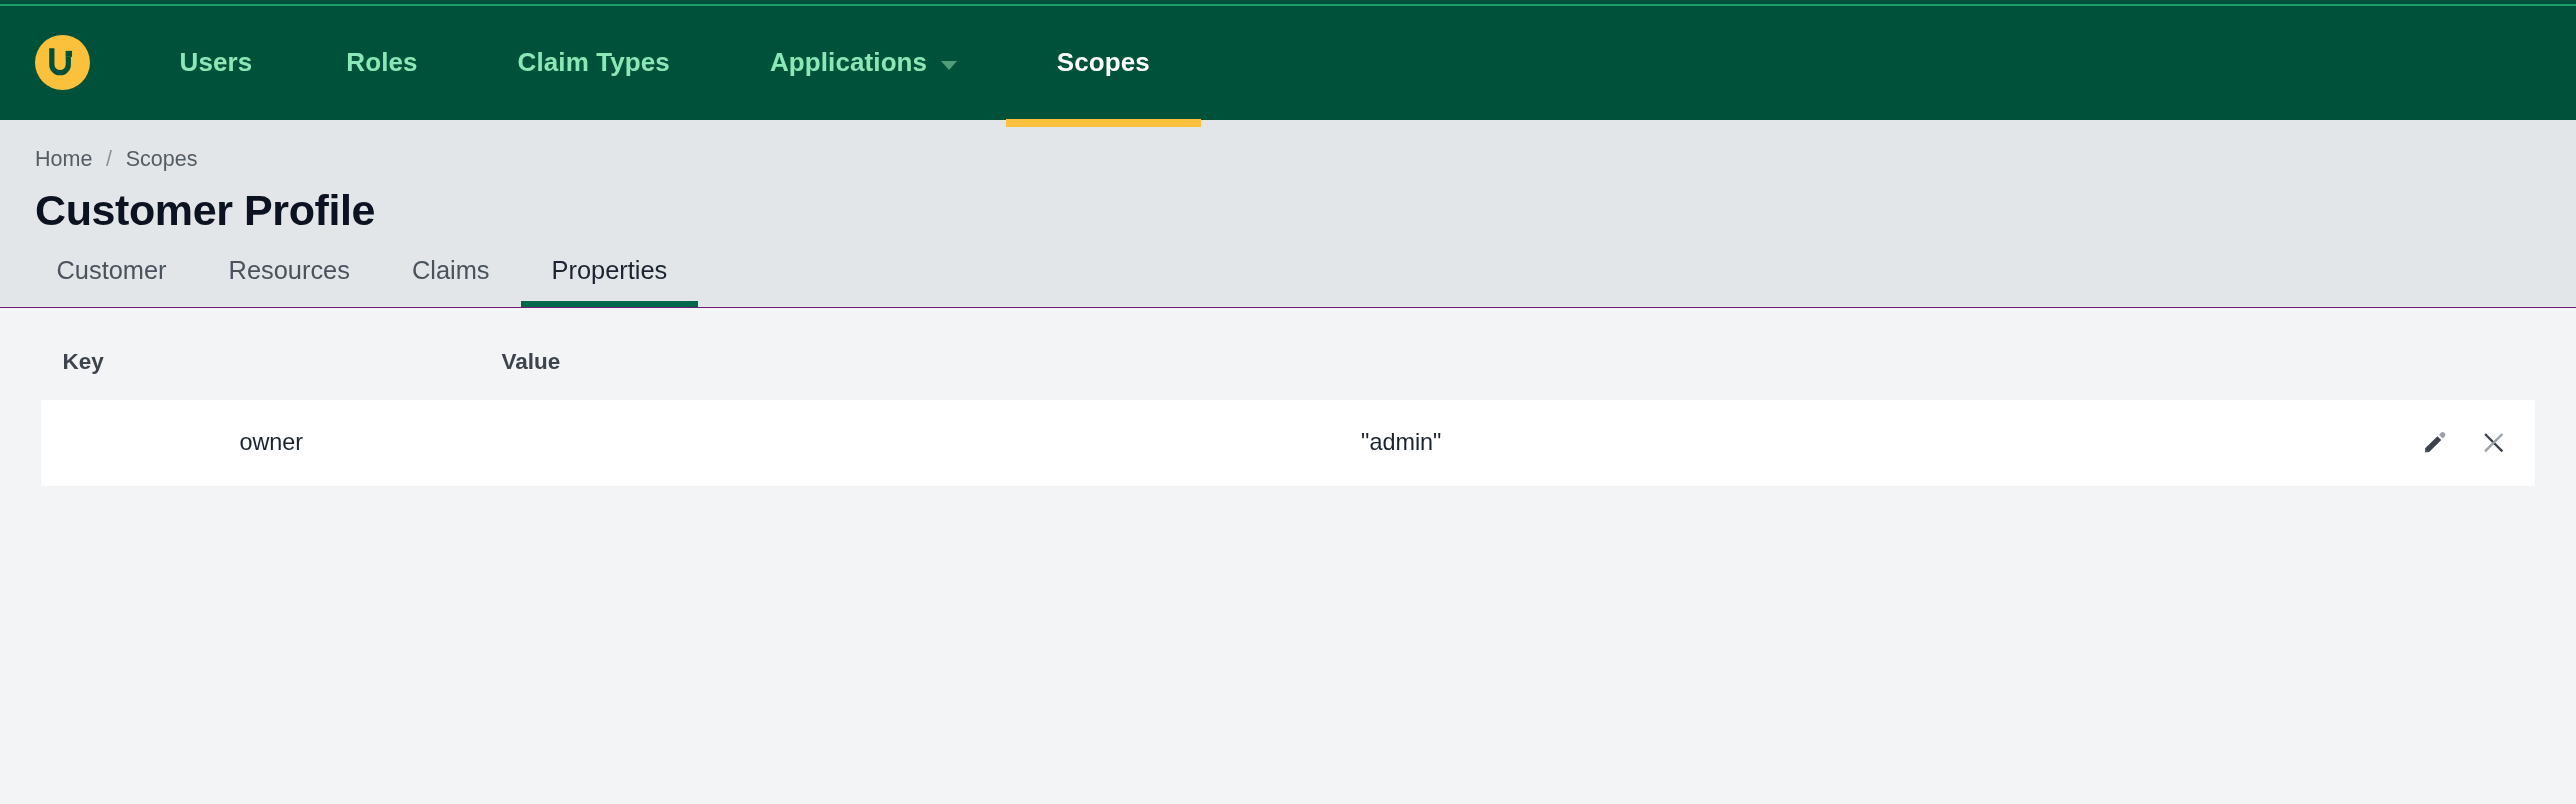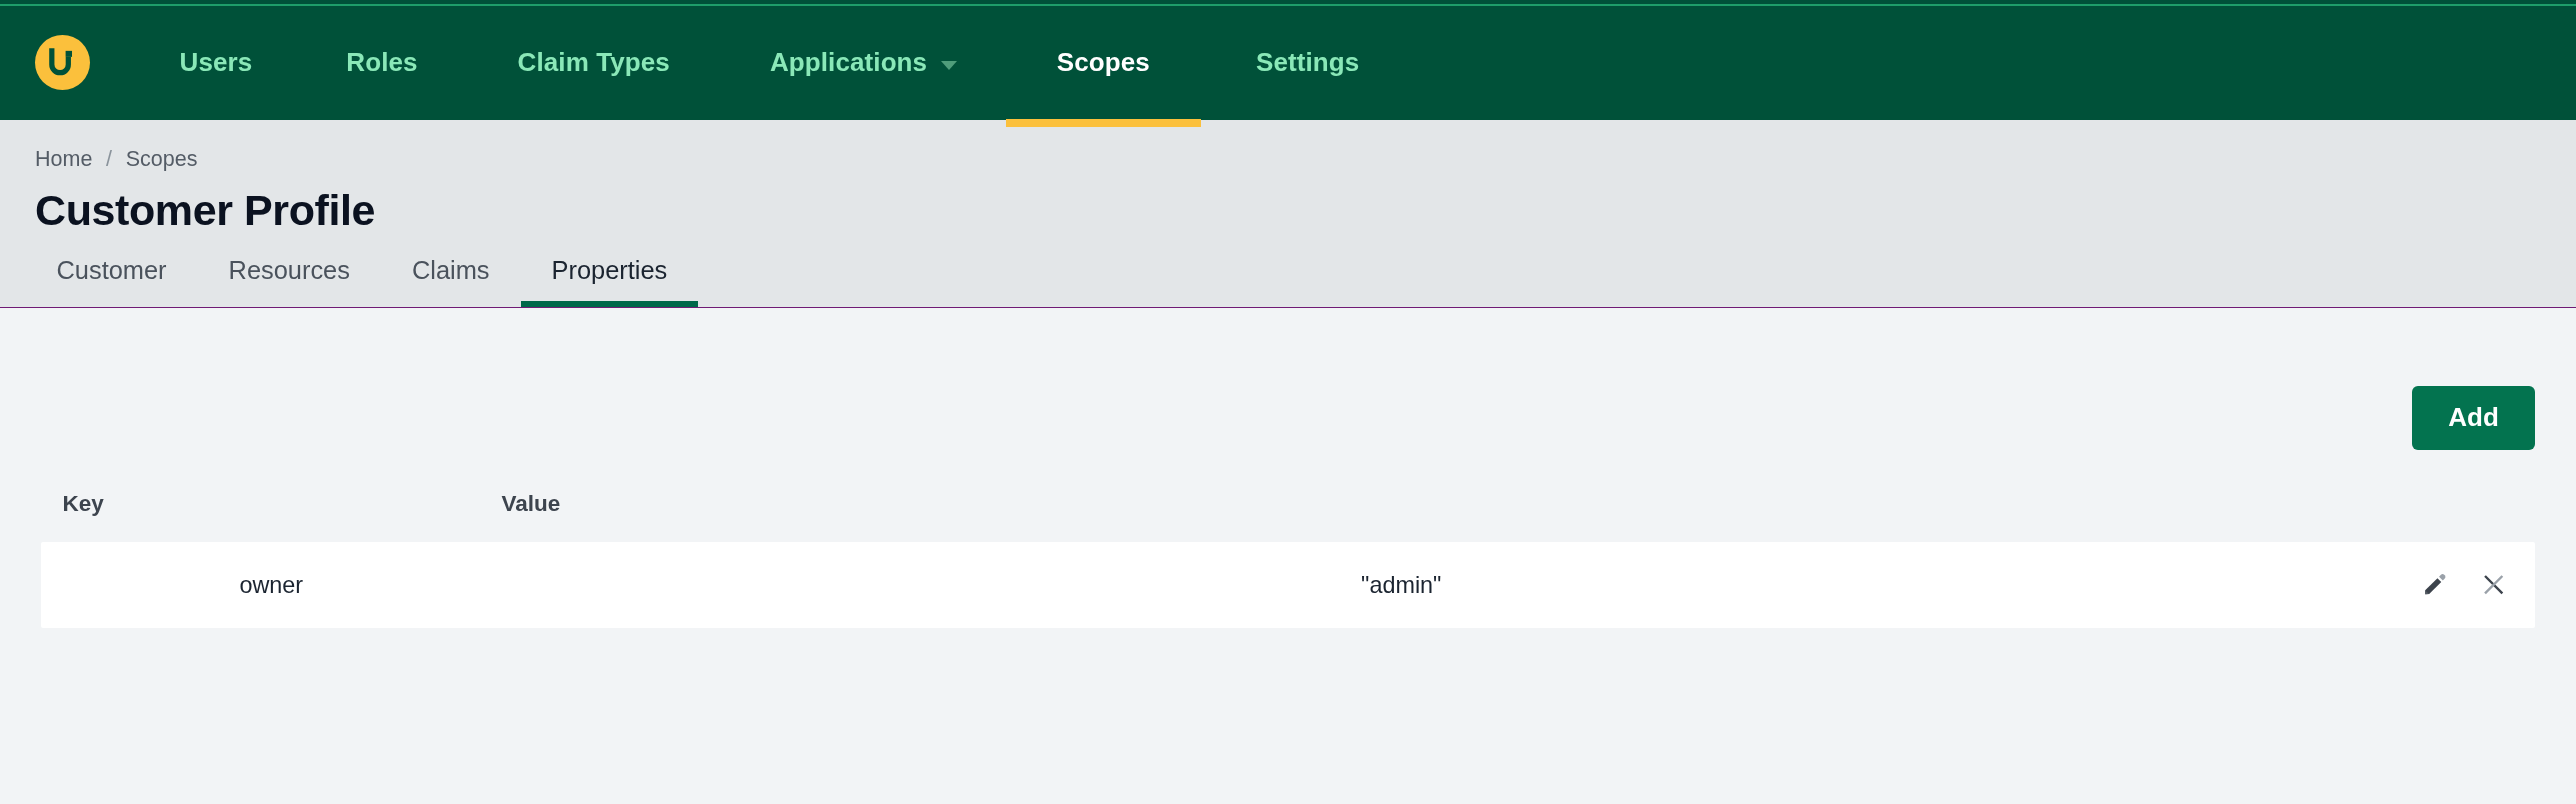--- a/index.html
+++ b/index.html
@@ -247,23 +247,20 @@
 
   <div class="nav-item i-apps">
     <span>Applications</span>
     <span class="caret"></span>
   </div>
 
   <div class="nav-item i-scopes active">
     <span>Scopes</span>
   </div>
 
-  <div class="nav-item i-settings">
-    <span>Settings</span>
-  </div>
 
 </nav>
 
 <header class="page-head">
 
   <div class="breadcrumb">
     <a>Home</a>
     <span class="sep">/</span>
     <a>Scopes</a>
   </div>
@@ -282,23 +279,20 @@
     </div>
     <div class="tab active">
       <span>Properties</span>
     </div>
   </div>
 
 </header>
 
 <main class="content">
 
-  <div class="toolbar">
-    <button class="btn-add">Add</button>
-  </div>
 
   <table class="props">
     <thead>
       <tr>
         <th class="col-key">Key</th>
         <th class="col-value">Value</th>
         <th class="col-actions"></th>
       </tr>
     </thead>
     <tbody>

